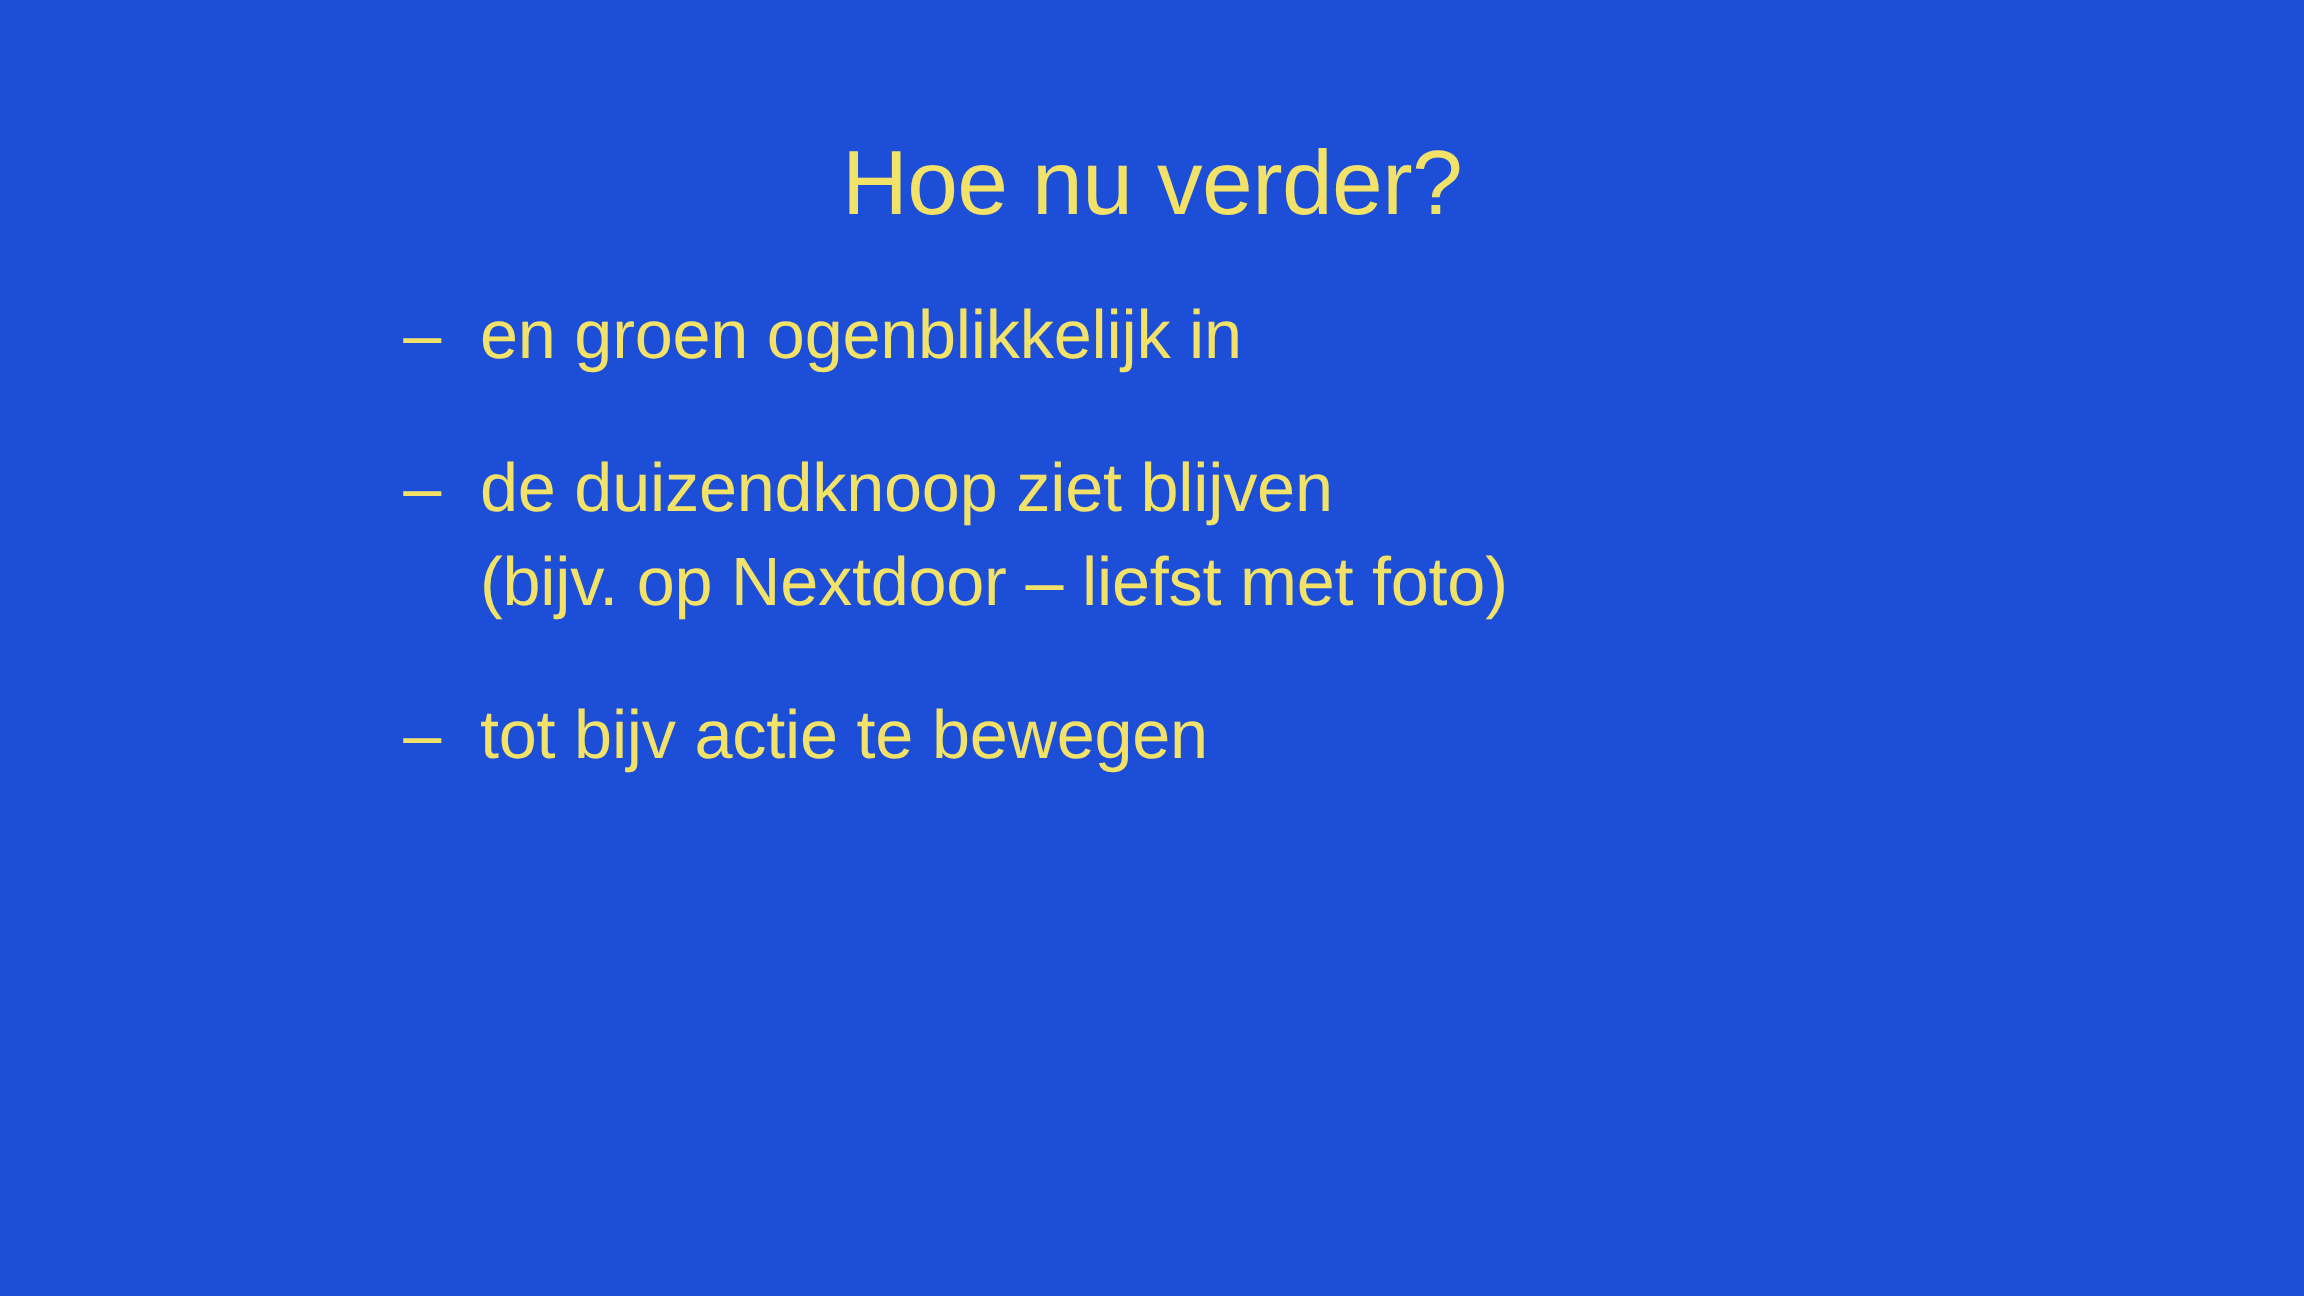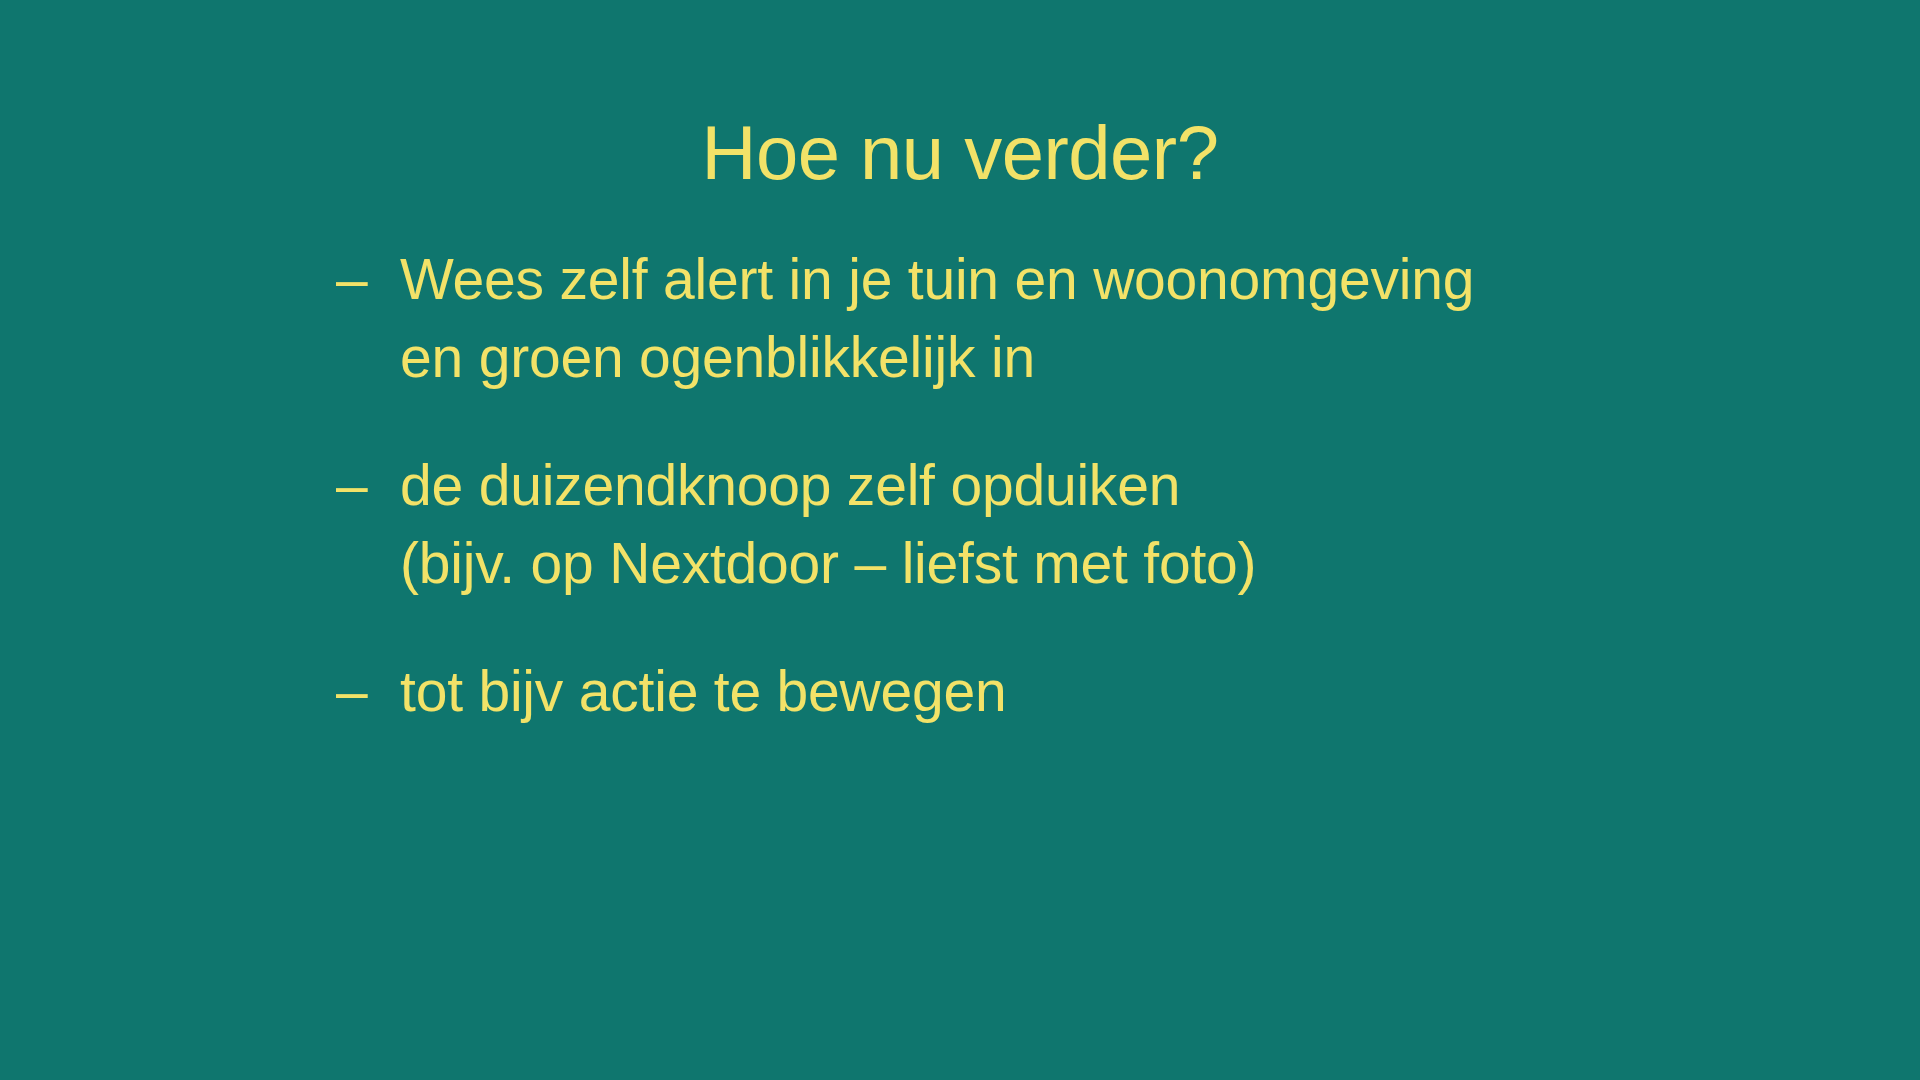--- a/index.html
+++ b/index.html
@@ -10,21 +10,21 @@
   body {
     width: 1920px;
     height: 1080px;
     overflow: hidden;
     font-family: "Liberation Sans", sans-serif;
   }
   #slide {
     position: relative;
     width: 1920px;
     height: 1080px;
-    background: #0f766e;
+    background: #1d4ed8;
     color: #F2E268;
   }
   #slide-title {
     position: absolute;
     left: 0;
     top: 64px;
     width: 1920px;
     text-align: center;
     font-size: 76px;
     font-weight: 400;
@@ -73,29 +73,28 @@
 
 <div id="slide">
 
   <h1 id="slide-title">Hoe nu verder?</h1>
 
   <div id="bullet-list">
 
     <div class="bullet-item">
       <span class="bullet-dash">–</span>
       <span class="bullet-text">
-        <span class="bullet-line">Wees zelf alert in je tuin en woonomgeving</span>
         <span class="bullet-line">en groen ogenblikkelijk in</span>
       </span>
     </div>
 
     <div class="bullet-item">
       <span class="bullet-dash">–</span>
       <span class="bullet-text">
-        <span class="bullet-line">de duizendknoop zelf opduiken</span>
+        <span class="bullet-line">de duizendknoop ziet blijven</span>
         <span class="bullet-line">(bijv. op Nextdoor – liefst met foto)</span>
       </span>
     </div>
 
     <div class="bullet-item">
       <span class="bullet-dash">–</span>
       <span class="bullet-text">
         <span class="bullet-line">tot bijv actie te bewegen</span>
       </span>
     </div>

